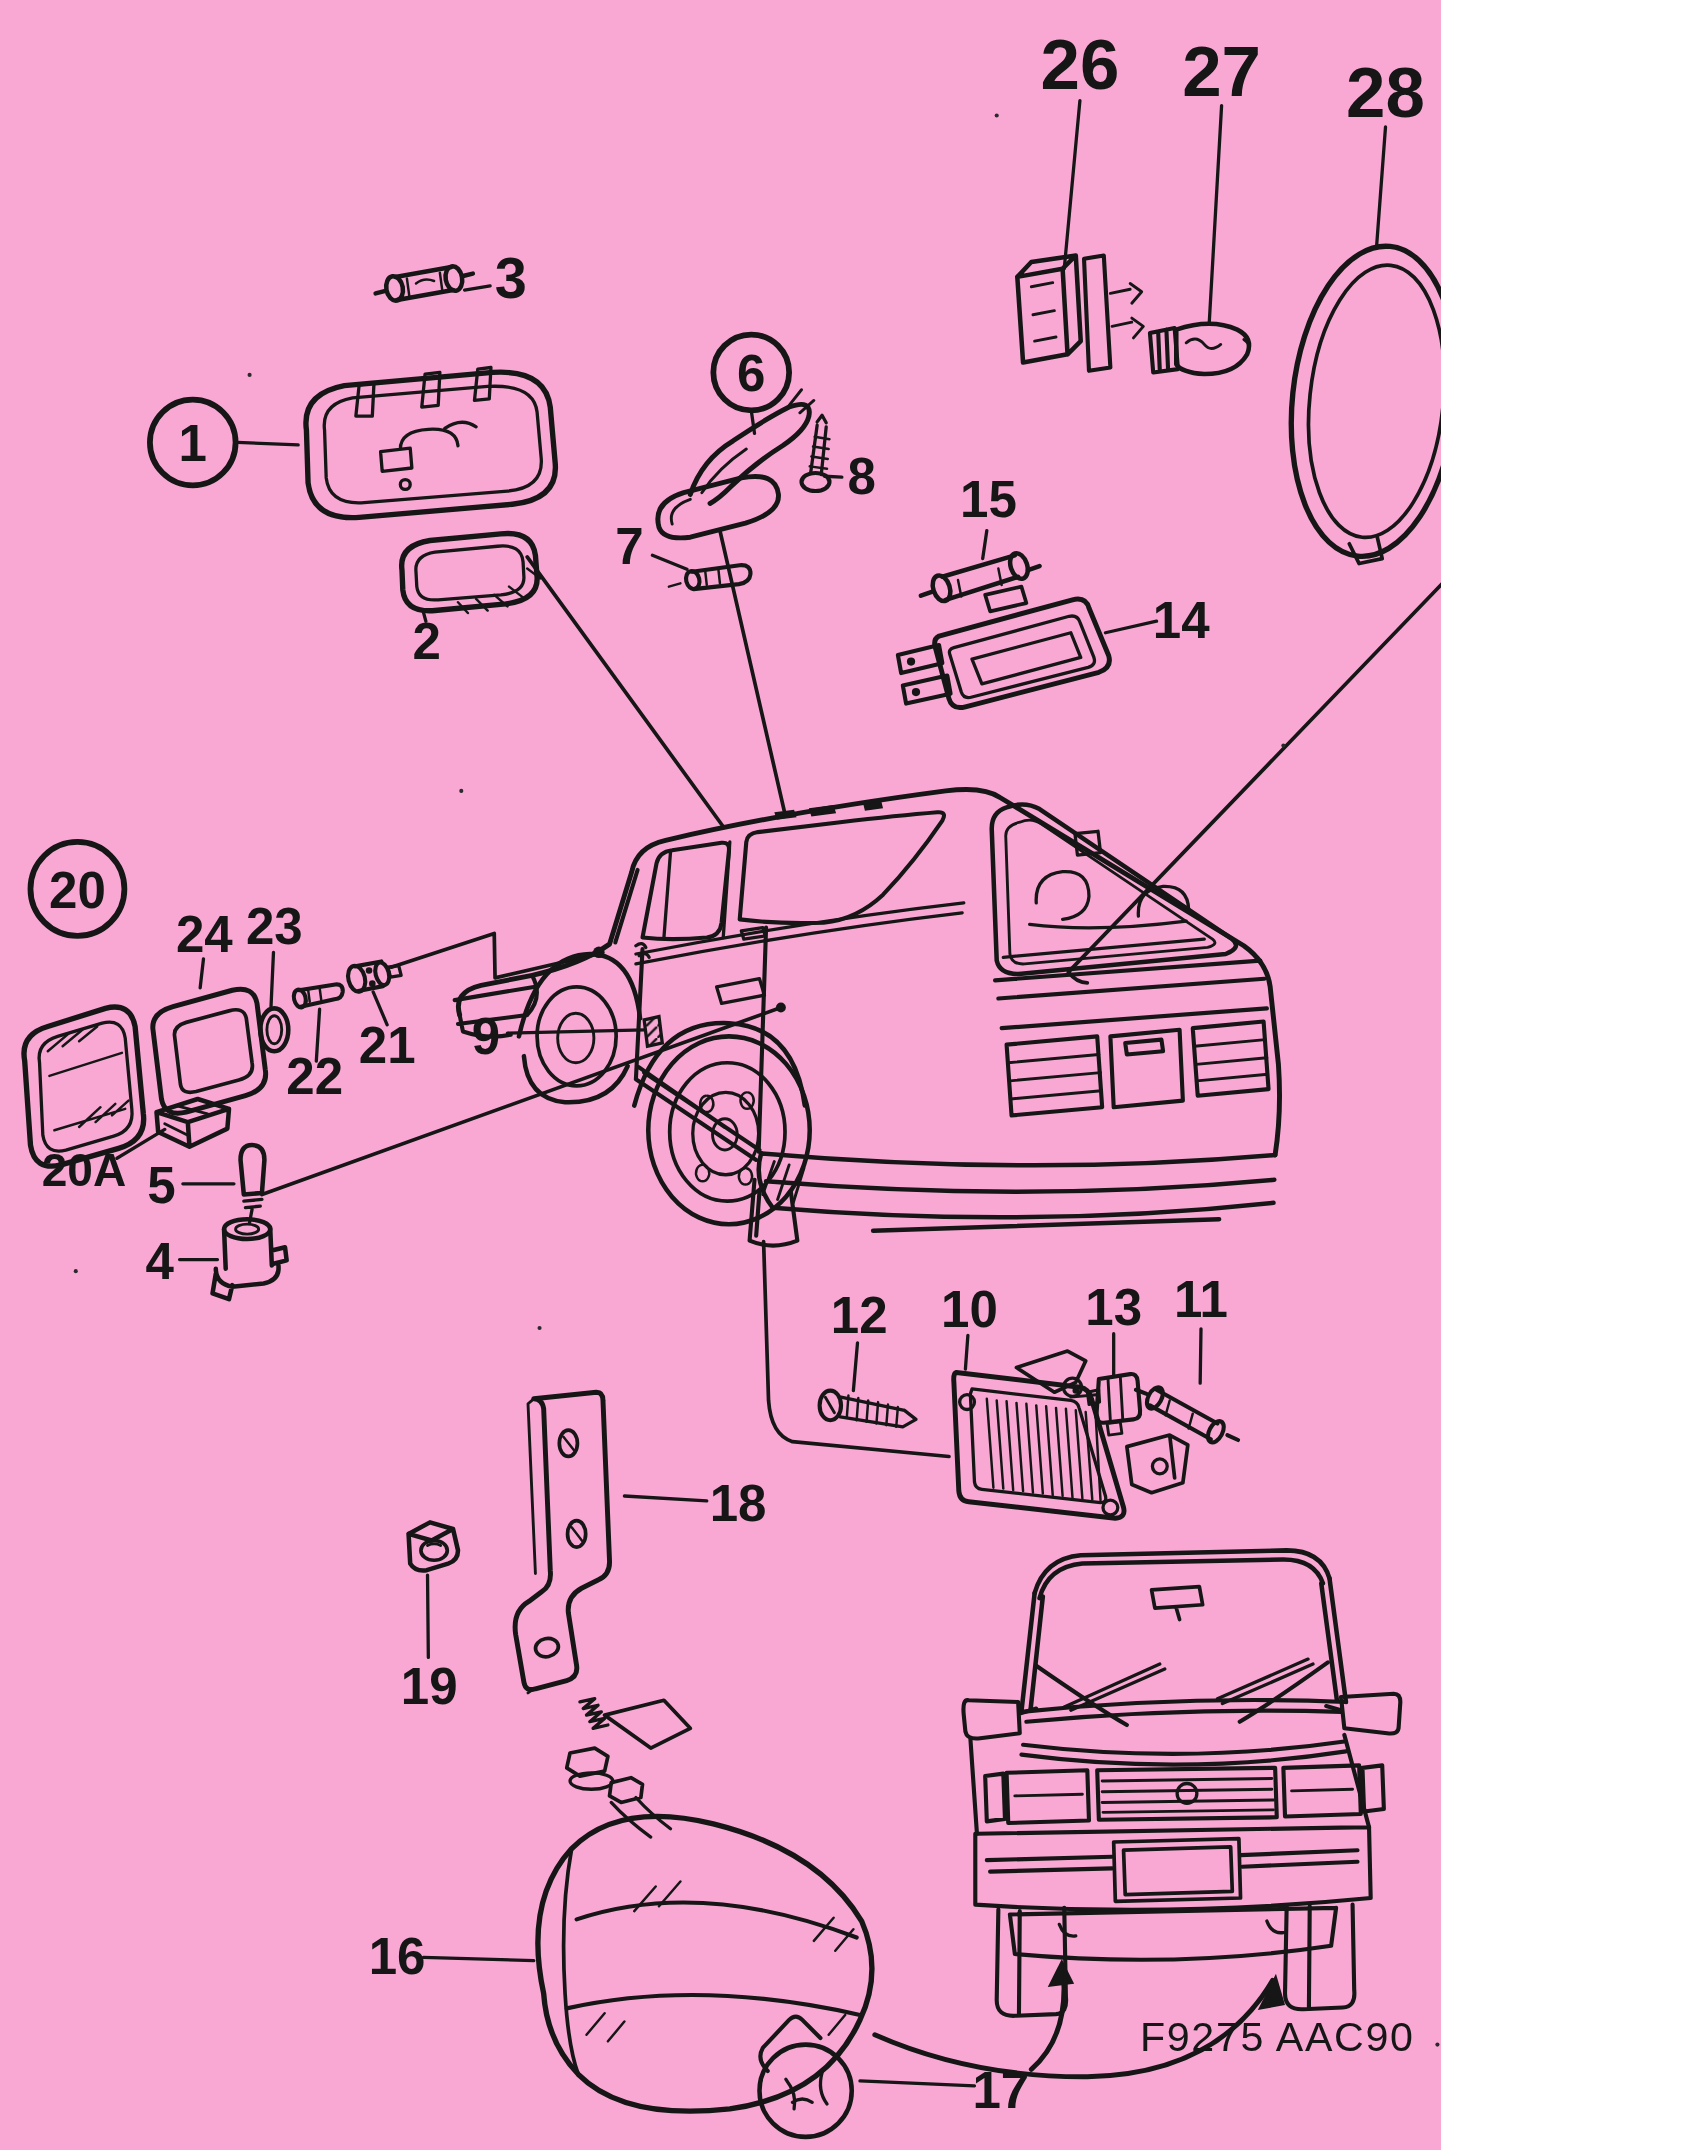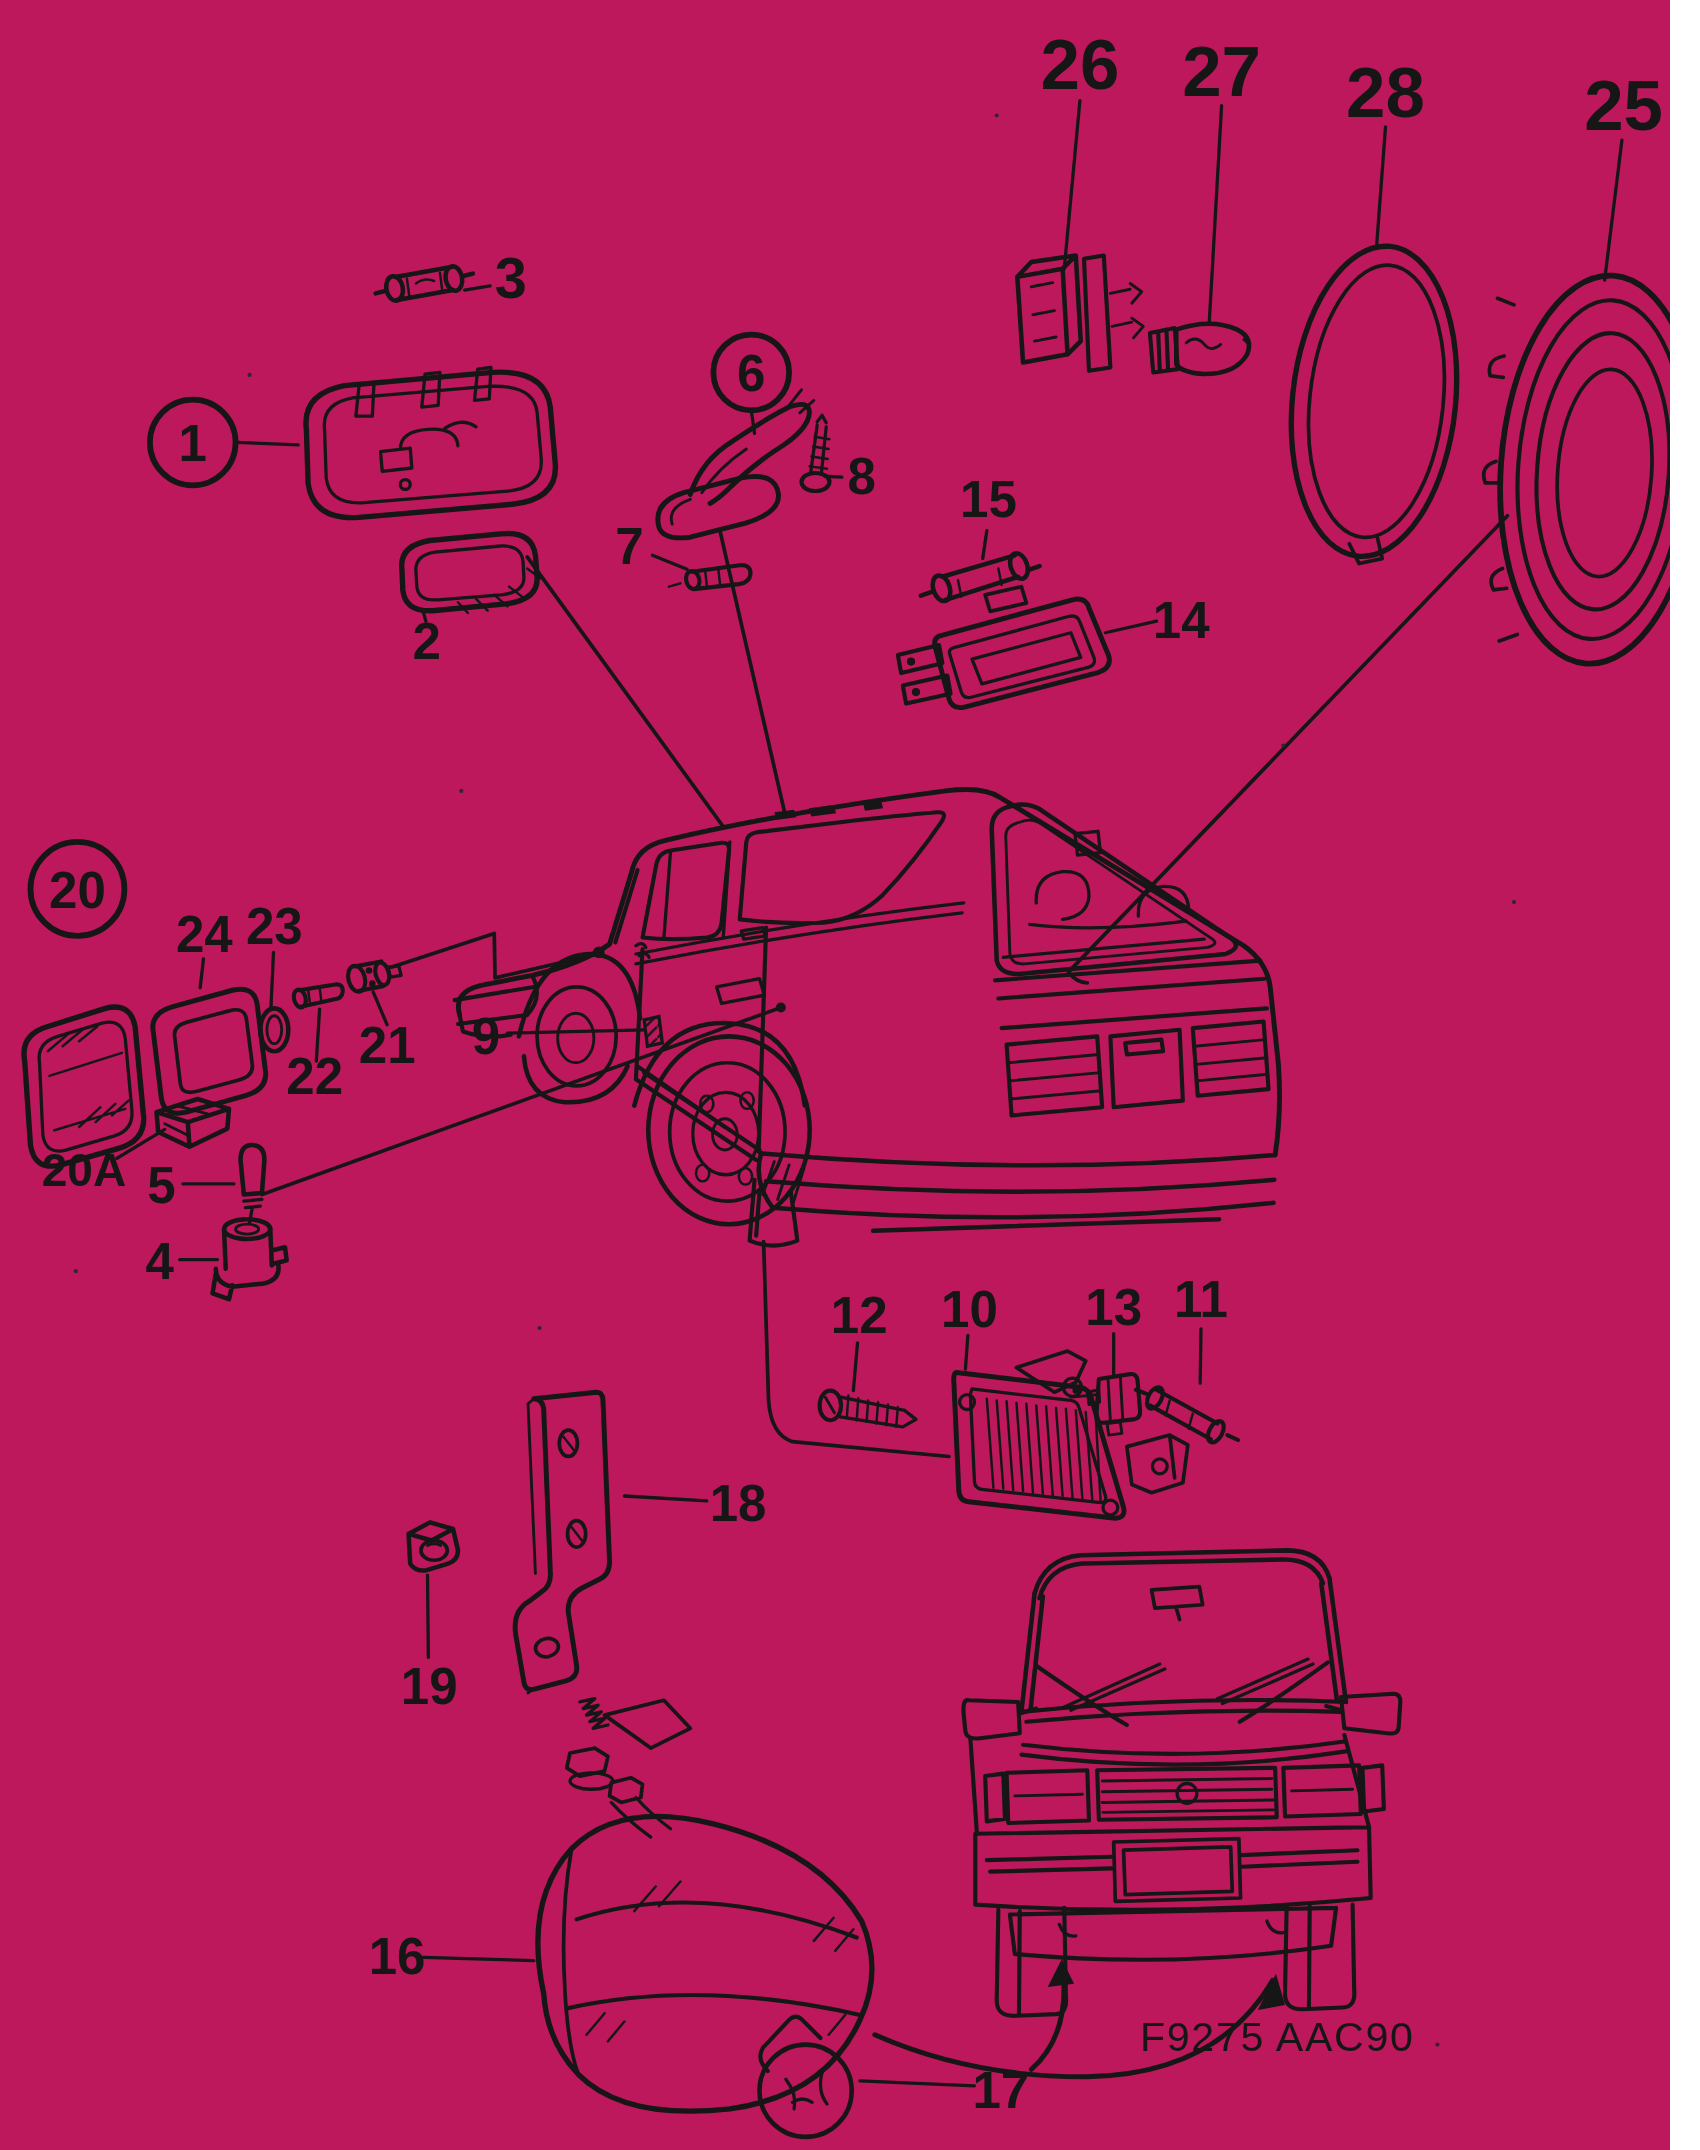--- a/index.html
+++ b/index.html
@@ -1,16 +1,16 @@
 <!DOCTYPE html>
 <html style="font-size:13px"><head>
 <meta charset="utf-8">
 <style>
   html,body{margin:0;padding:0;background:#ffffff;}
-  .stage{width:1670px;height:2151px;position:relative;background:#be185d;overflow:hidden;}
+  .stage{width:1441px;height:2151px;position:relative;background:#f9a8d4;overflow:hidden;}
   svg{display:block;}
   .num{font-family:"Liberation Sans",sans-serif;font-weight:700;font-size:62px;fill:#161616;}
   .num-big{font-size:86px;}
   .num-mid{font-size:70px;}
   .num-sm{font-size:56px;}
   .code{font-family:"Liberation Sans",sans-serif;font-weight:400;font-size:50px;fill:#161616;letter-spacing:2px;}
   .ln{stroke:#161616;fill:none;stroke-linecap:round;stroke-linejoin:round;}
 </style>
 </head>
 <body>

